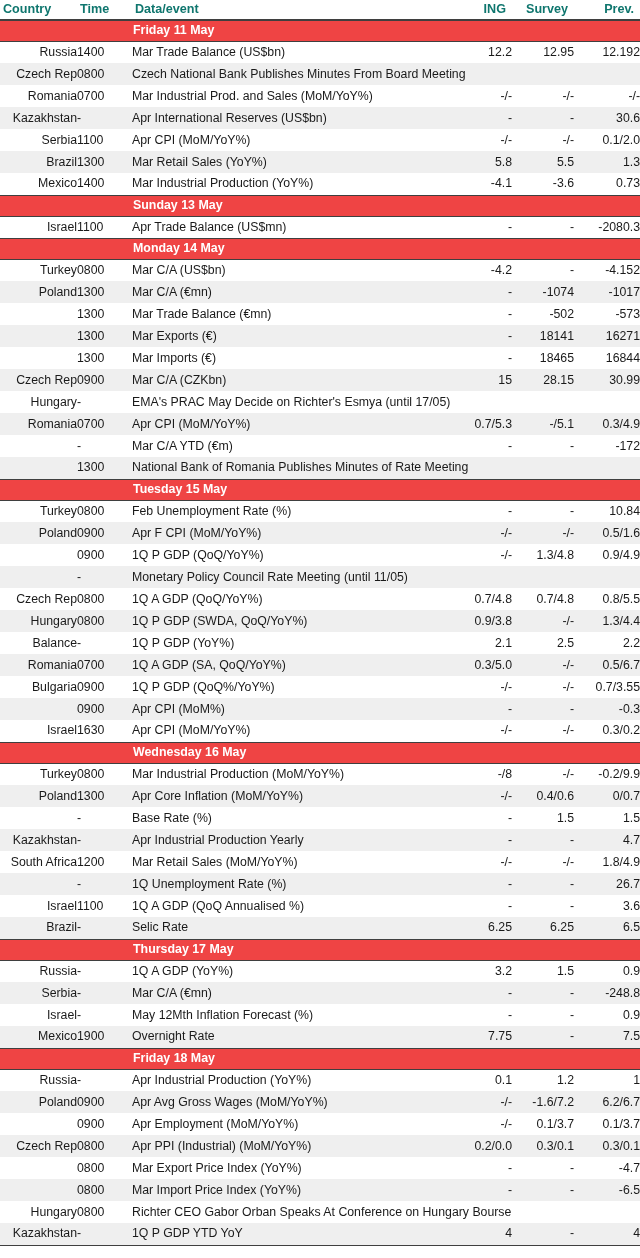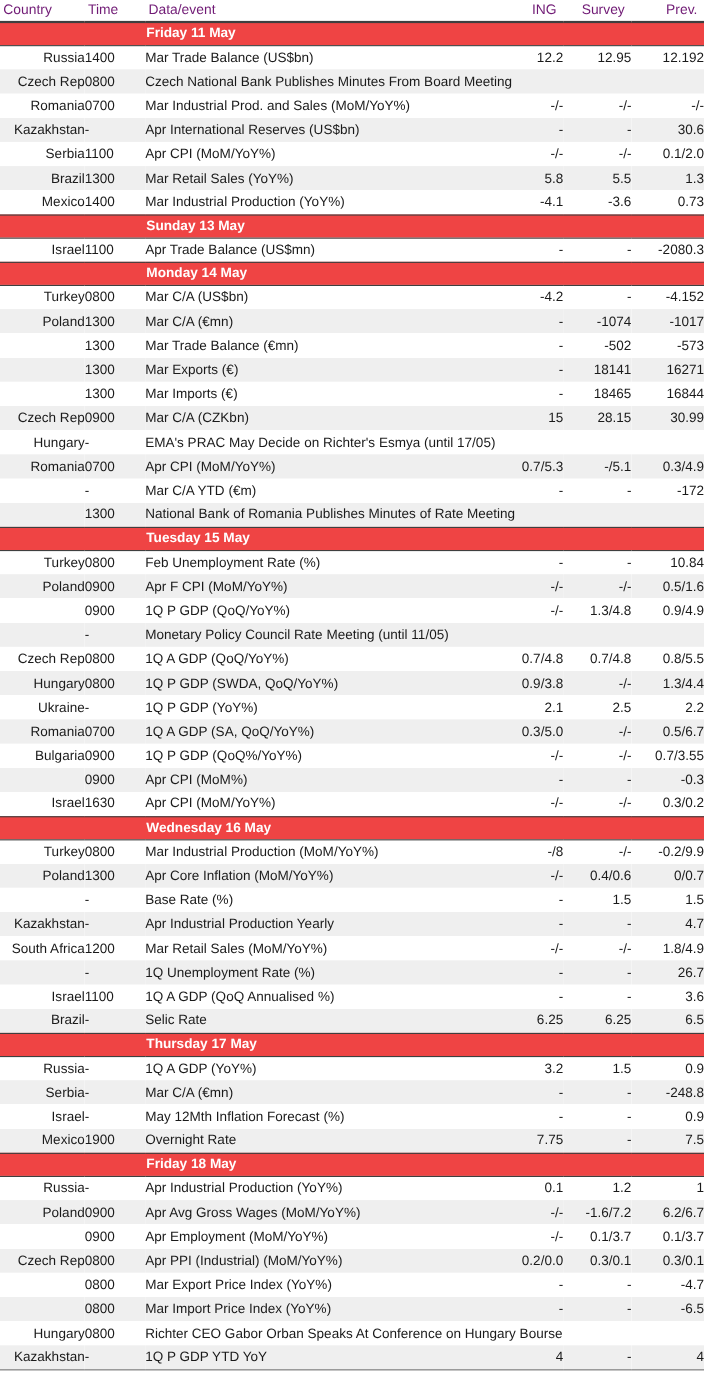--- a/index.html
+++ b/index.html
@@ -17,23 +17,23 @@
   }
   #cal col.c-country { width:77px; }
   #cal col.c-time    { width:55px; }
   #cal col.c-event   { width:318px; }
   #cal col.c-ing     { width:62px; }
   #cal col.c-survey  { width:62px; }
   #cal col.c-prev    { width:66px; }
 
   
   thead th {
-    font-weight:normal;
+    font-weight:bold;
     font-size:12.6px;
-    color:#701a75;
+    color:#0f766e;
     padding:2px 0 3px 0;
     vertical-align:bottom;
     background:#ffffff;
     border-bottom:2px solid #3f3f3f;
     white-space:nowrap;
     margin-top:30px;
   }
   th.h-left  { text-align:left; padding-left:3px; }
   th.h-right { text-align:right; padding-right:6px; }
 
@@ -289,21 +289,21 @@
       </tr>
       <tr class="d-row alt">
         <td class="country">Hungary</td>
         <td class="time">0800</td>
         <td class="event">1Q P GDP (SWDA, QoQ/YoY%)</td>
         <td class="num">0.9/3.8</td>
         <td class="num">-/-</td>
         <td class="num">1.3/4.4</td>
       </tr>
       <tr class="d-row base">
-        <td class="country">Ukraine</td>
+        <td class="country">Balance</td>
         <td class="time">-</td>
         <td class="event">1Q P GDP (YoY%)</td>
         <td class="num">2.1</td>
         <td class="num">2.5</td>
         <td class="num">2.2</td>
       </tr>
       <tr class="d-row alt">
         <td class="country">Romania</td>
         <td class="time">0700</td>
         <td class="event">1Q A GDP (SA, QoQ/YoY%)</td>

